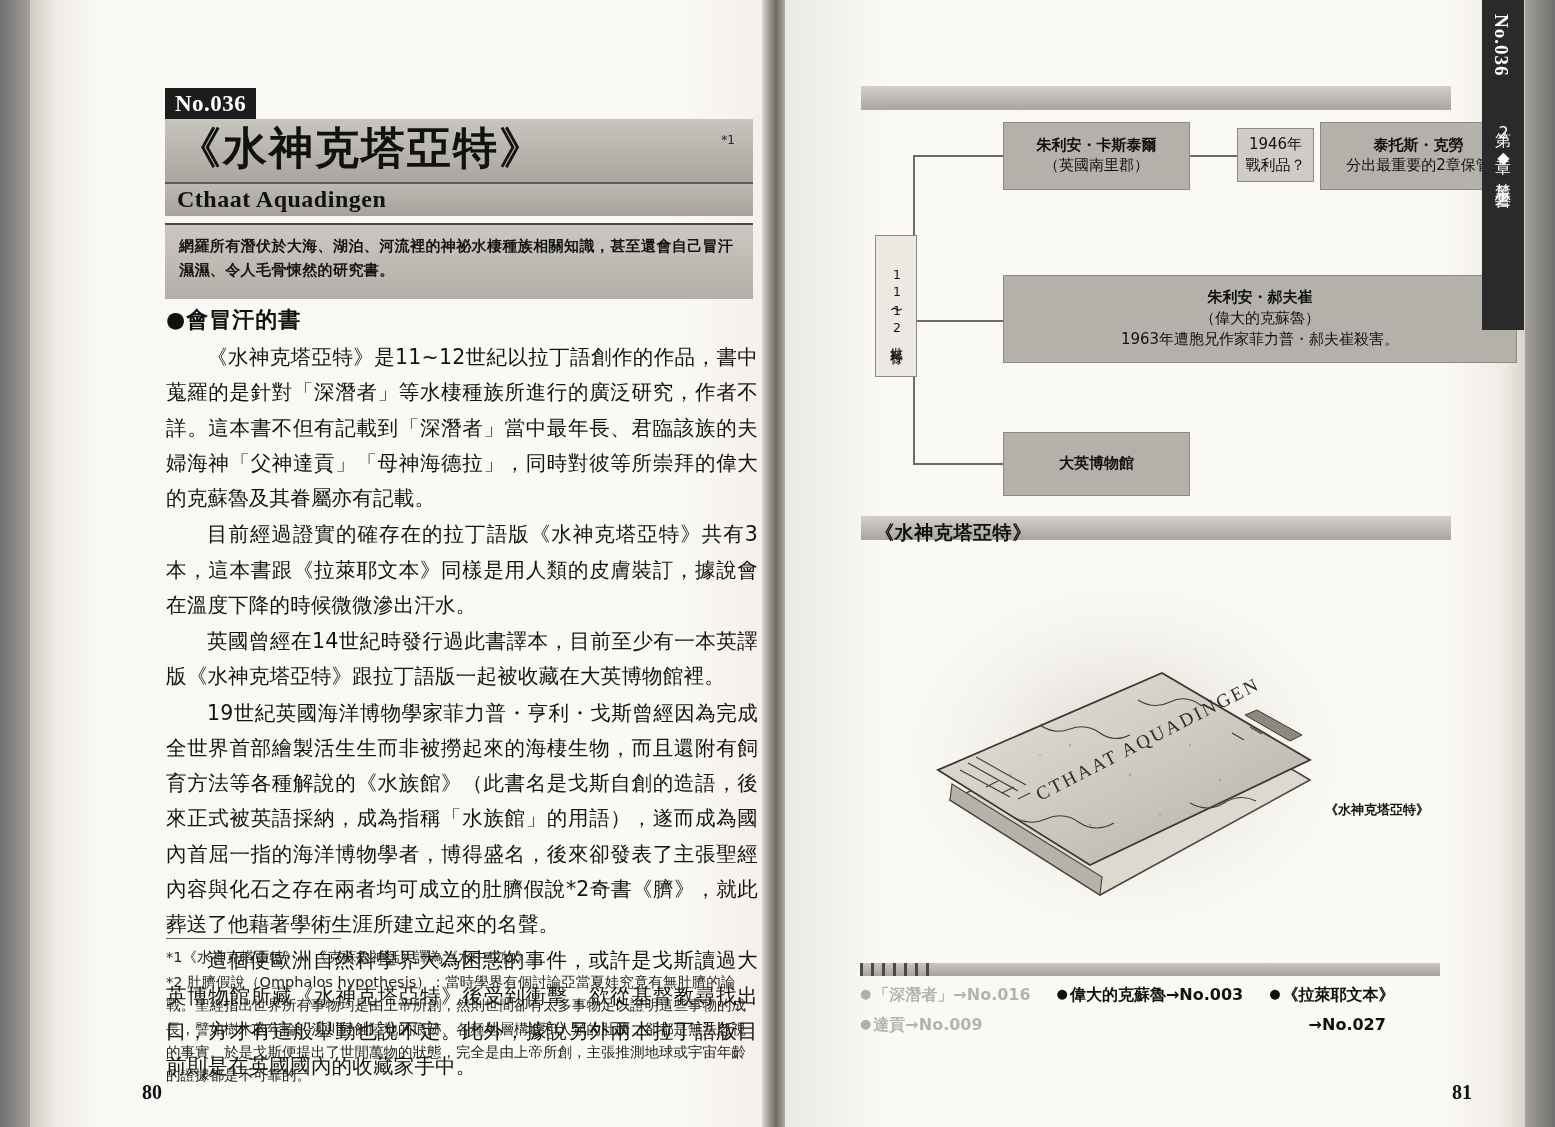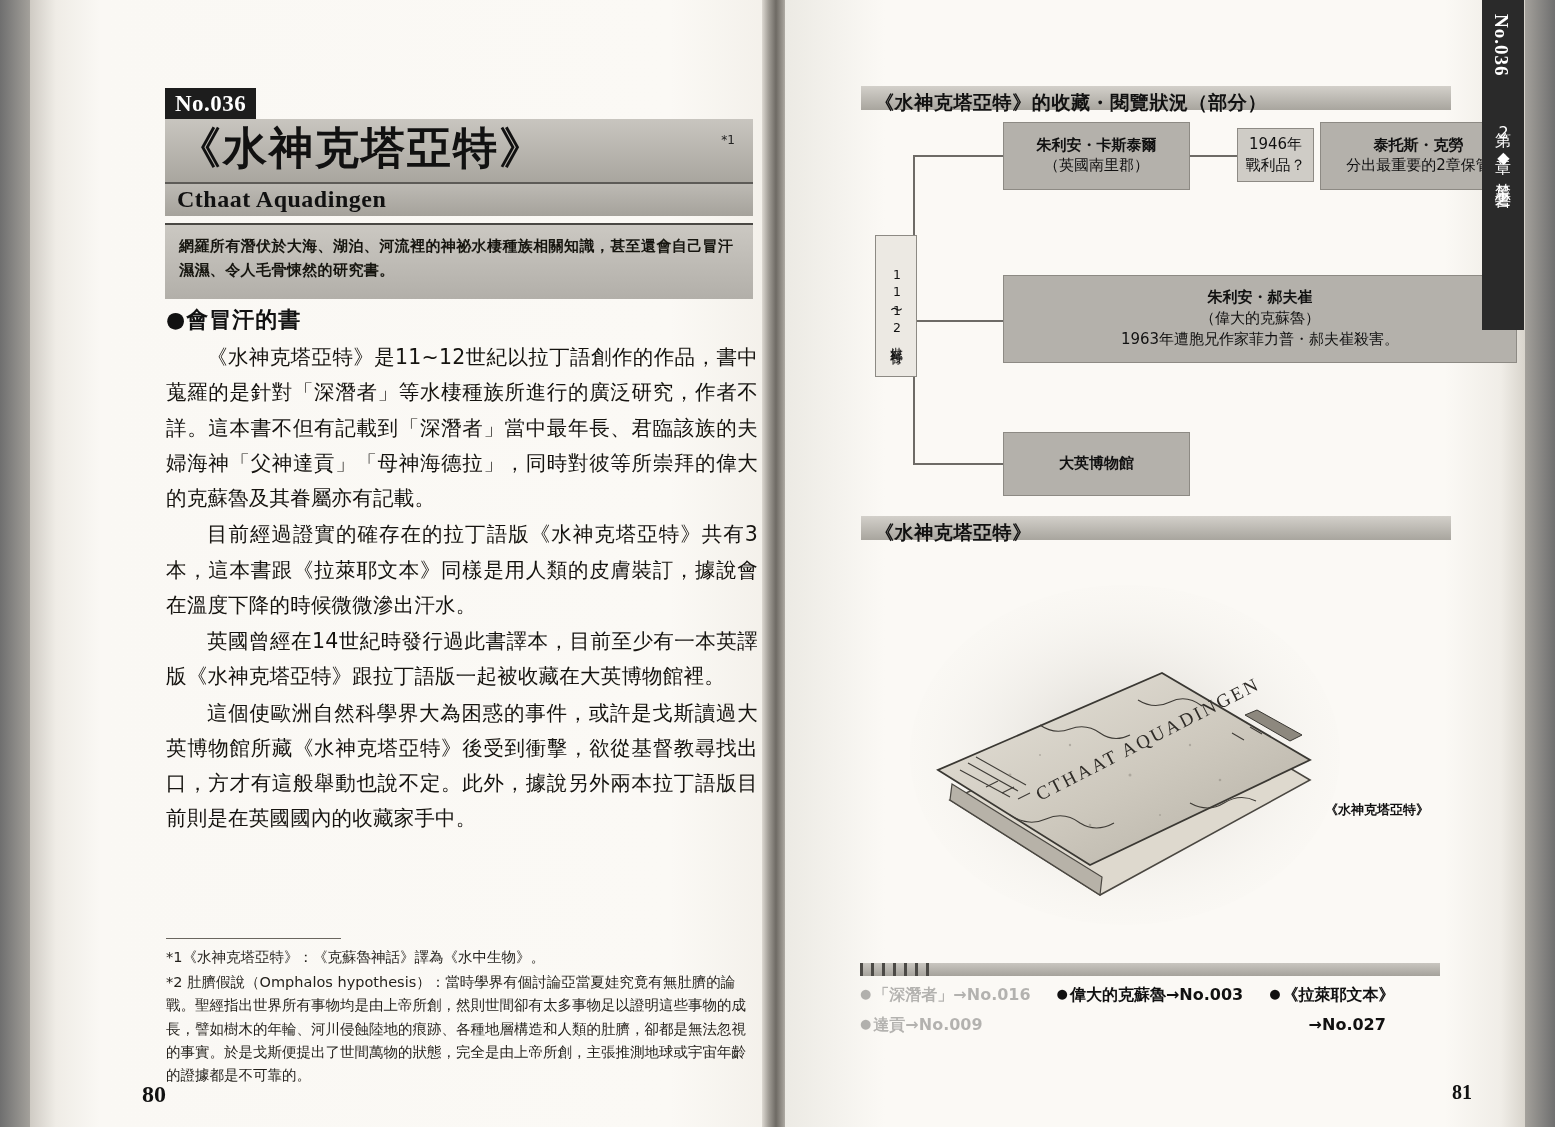--- a/index.html
+++ b/index.html
@@ -32,21 +32,21 @@
     font-size:15px;line-height:1.65;color:#16150f;font-weight:bold;letter-spacing:.4px;}
 
   .sec-head{position:absolute;left:136px;top:305px;font-size:22px;font-weight:bold;color:#111;letter-spacing:1px;}
   .body-col{position:absolute;left:136px;top:340px;width:592px;
     font-size:20.5px;line-height:1.72;color:#15130f;text-align:justify;letter-spacing:.2px;}
   .body-col p{margin:0 0 1px 0;text-indent:2em;}
 
   .fnote{position:absolute;left:136px;top:938px;width:590px;font-size:14.5px;line-height:1.6;color:#221f1a;}
   .fnote .rule{border-top:1px solid #6a665f;width:175px;margin-bottom:7px;}
   .fnote p{margin:0 0 2px 0;}
-  .pgnum-l{position:absolute;left:112px;top:1081px;font-size:24px;font-weight:bold;color:#111;font-family:"Liberation Serif",serif;}
+  .pgnum-l{position:absolute;left:112px;top:1081px;font-size:20px;font-weight:bold;color:#111;font-family:"Liberation Serif",serif;}
 
   
   .panel-head{position:absolute;font-size:19px;font-weight:bold;color:#111;letter-spacing:.6px;}
   .head-rule{position:absolute;height:14px;background:linear-gradient(to bottom,#d3d0ca,#a8a59e);}
   .head-tick{position:absolute;width:8px;background:#4c4a46;}
 
   .chart-box{position:absolute;background:#b4b1ab;border:1px solid #8d8a84;color:#111;
     display:flex;flex-direction:column;align-items:center;justify-content:center;text-align:left;}
   .chart-box .t1{font-size:15px;font-weight:bold;line-height:1.3;}
   .chart-box .t2{font-size:15px;line-height:1.4;}
@@ -94,39 +94,39 @@
       <div class="en-title">Cthaat Aquadingen</div>
       <div class="lede">網羅所有潛伏於大海、湖泊、河流裡的神祕水棲種族相關知識，甚至還會自己冒汗濕濕、令人毛骨悚然的研究書。</div>
     </div>
 
     <div class="sec-head">●會冒汗的書</div>
 
     <div class="body-col">
       <p>《水神克塔亞特》是11~12世紀以拉丁語創作的作品，書中蒐羅的是針對「深潛者」等水棲種族所進行的廣泛研究，作者不詳。這本書不但有記載到「深潛者」當中最年長、君臨該族的夫婦海神「父神達貢」「母神海德拉」，同時對彼等所崇拜的偉大的克蘇魯及其眷屬亦有記載。</p>
       <p>目前經過證實的確存在的拉丁語版《水神克塔亞特》共有3本，這本書跟《拉萊耶文本》同樣是用人類的皮膚裝訂，據說會在溫度下降的時候微微滲出汗水。</p>
       <p>英國曾經在14世紀時發行過此書譯本，目前至少有一本英譯版《水神克塔亞特》跟拉丁語版一起被收藏在大英博物館裡。</p>
+      <p>19世紀英國海洋博物學家菲力普・亨利・戈斯曾經因為完成全世界首部繪製活生生而非被撈起來的海棲生物，而且還附有飼育方法等各種解說的《水族館》（此書名是戈斯自創的造語，後來正式被英語採納，成為指稱「水族館」的用語），遂而成為國內首屈一指的海洋博物學者，博得盛名，後來卻發表了主張聖經內容與化石之存在兩者均可成立的肚臍假說*2奇書《臍》，就此葬送了他藉著學術生涯所建立起來的名聲。</p>
       <p>這個使歐洲自然科學界大為困惑的事件，或許是戈斯讀過大英博物館所藏《水神克塔亞特》後受到衝擊，欲從基督教尋找出口，方才有這般舉動也說不定。此外，據說另外兩本拉丁語版目前則是在英國國內的收藏家手中。</p>
     </div>
 
     <div class="fnote">
       <div class="rule"></div>
       <p>*1《水神克塔亞特》：《克蘇魯神話》譯為《水中生物》。</p>
       <p>*2 肚臍假說（Omphalos hypothesis）：當時學界有個討論亞當夏娃究竟有無肚臍的論戰。聖經指出世界所有事物均是由上帝所創，然則世間卻有太多事物足以證明這些事物的成長，譬如樹木的年輪、河川侵蝕陸地的痕跡、各種地層構造和人類的肚臍，卻都是無法忽視的事實。於是戈斯便提出了世間萬物的狀態，完全是由上帝所創，主張推測地球或宇宙年齡的證據都是不可靠的。</p>
     </div>
 
     <div class="pgnum-l">80</div>
   </div>
 
   <div class="gutter"></div>
 
   <div class="page page-right">
 
     <div class="head-tick" style="left:76px;top:86px;height:22px;"></div>
     <div class="head-rule" style="left:76px;top:86px;width:590px;height:24px;"></div>
-    <div class="panel-head" style="left:90px;top:90px;">《水神克塔亞特》的收藏・閱覽狀況（部分）</div>
 
     <div class="line" style="left:128px;top:155px;width:2px;height:310px;"></div>
     <div class="line" style="left:128px;top:155px;width:90px;height:2px;"></div>
     <div class="line" style="left:128px;top:320px;width:90px;height:2px;"></div>
     <div class="line" style="left:128px;top:463px;width:90px;height:2px;"></div>
     <div class="line" style="left:400px;top:155px;width:52px;height:2px;"></div>
 
     <div class="vbox" style="left:90px;top:235px;width:40px;height:140px;">11〜12世紀發行</div>
 
     <div class="chart-box" style="left:218px;top:122px;width:185px;height:66px;">

